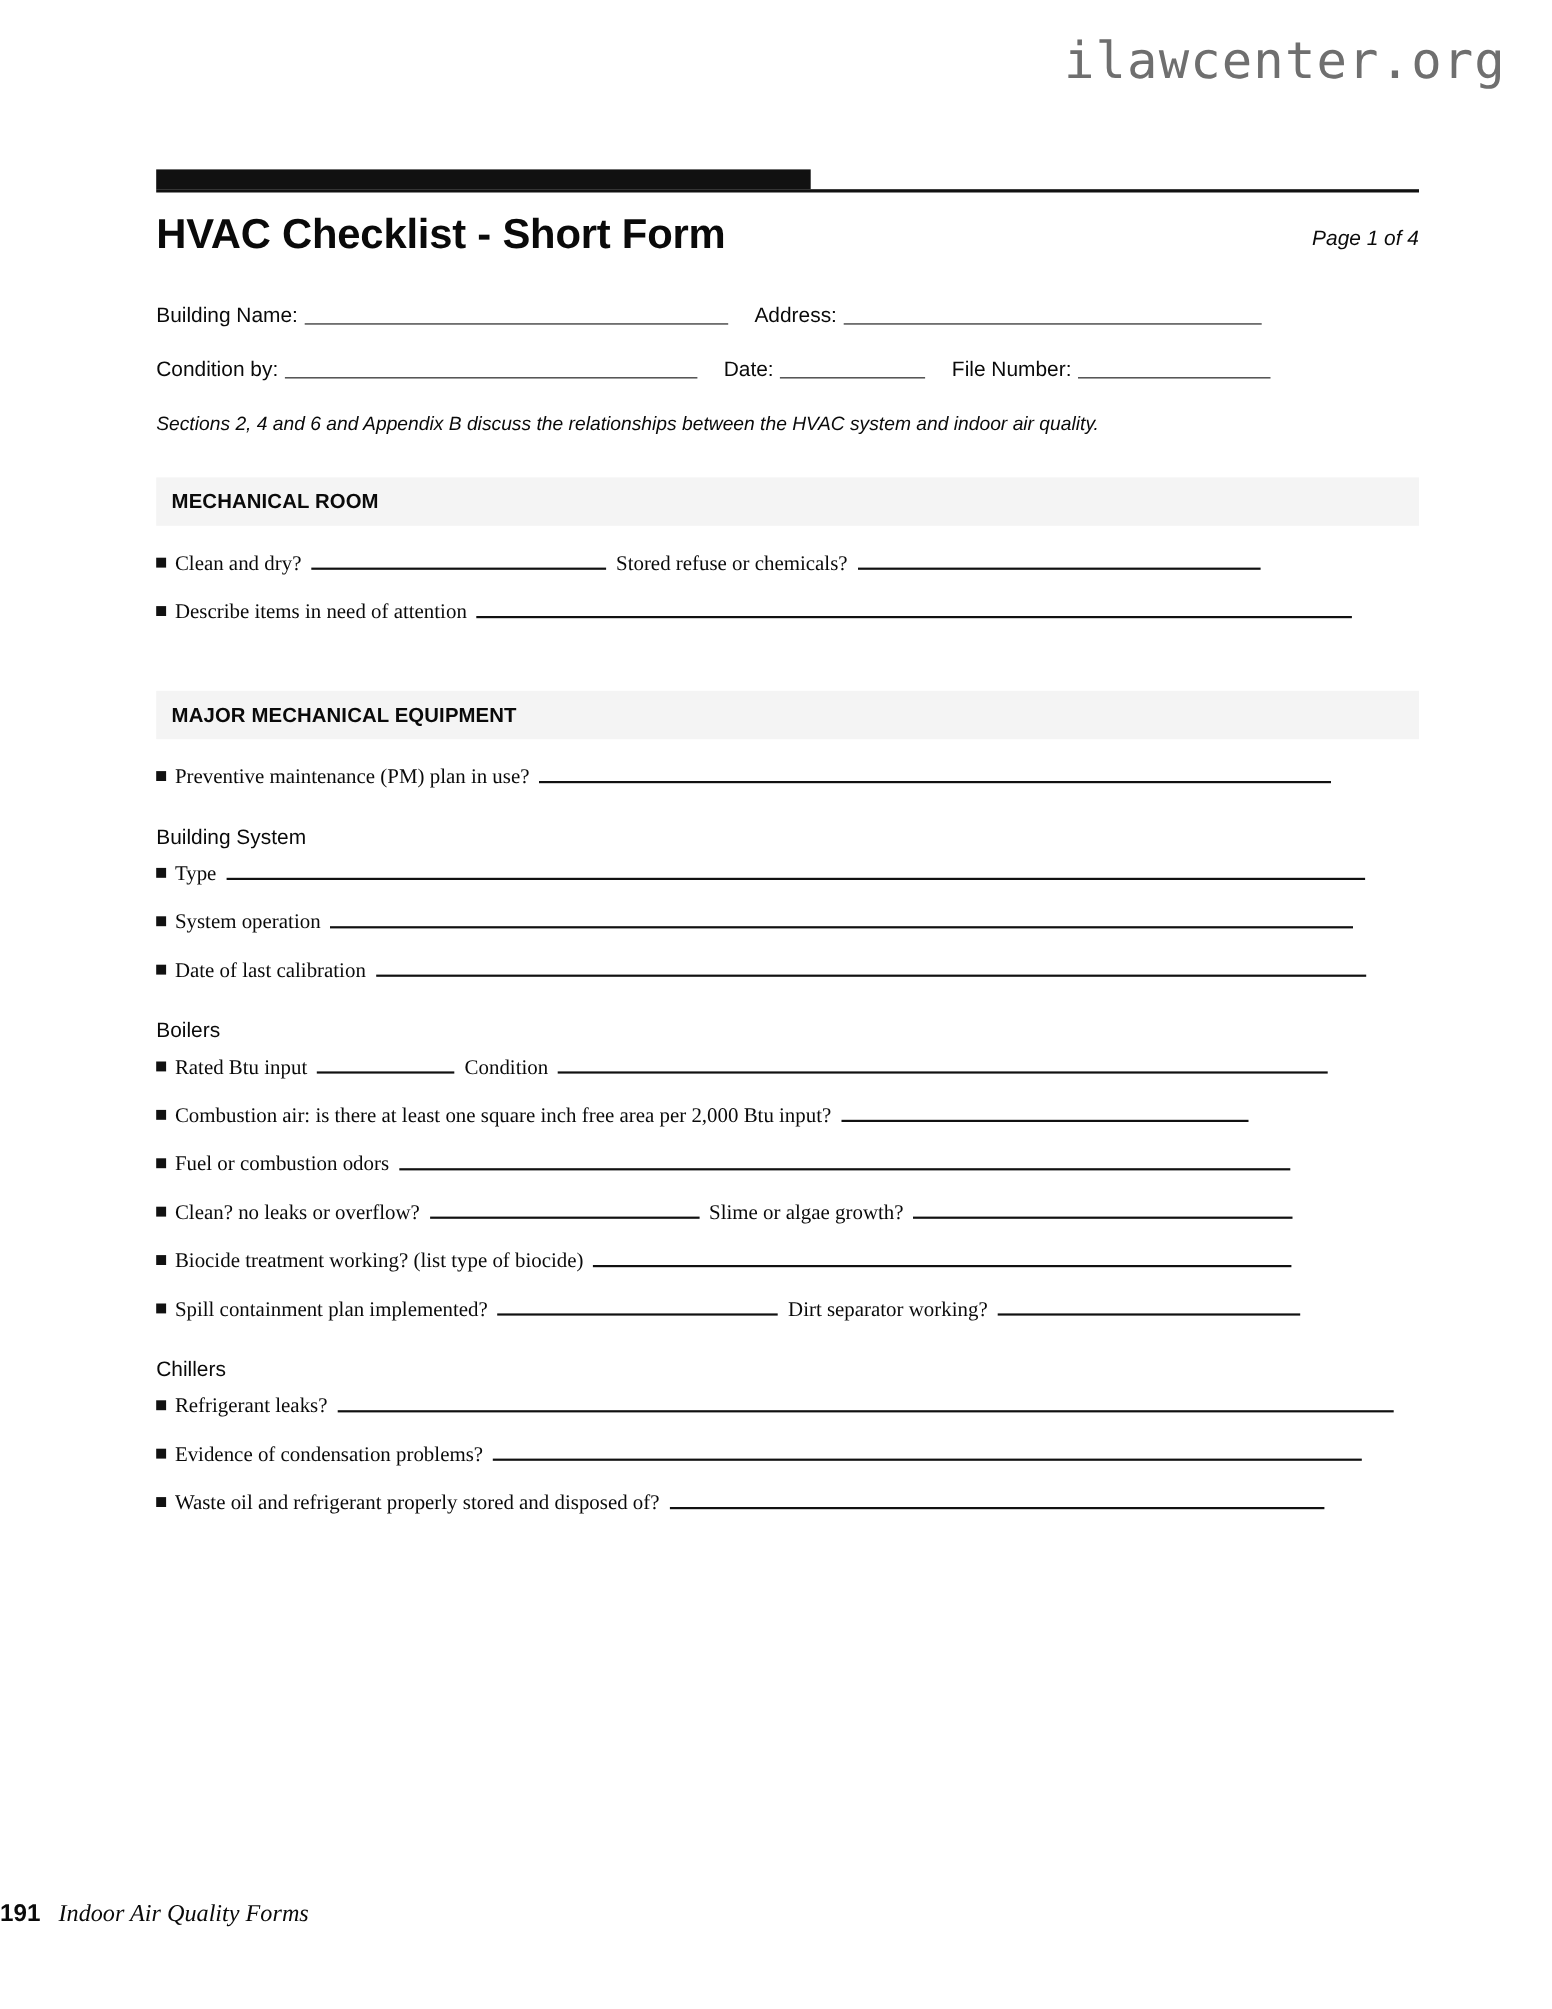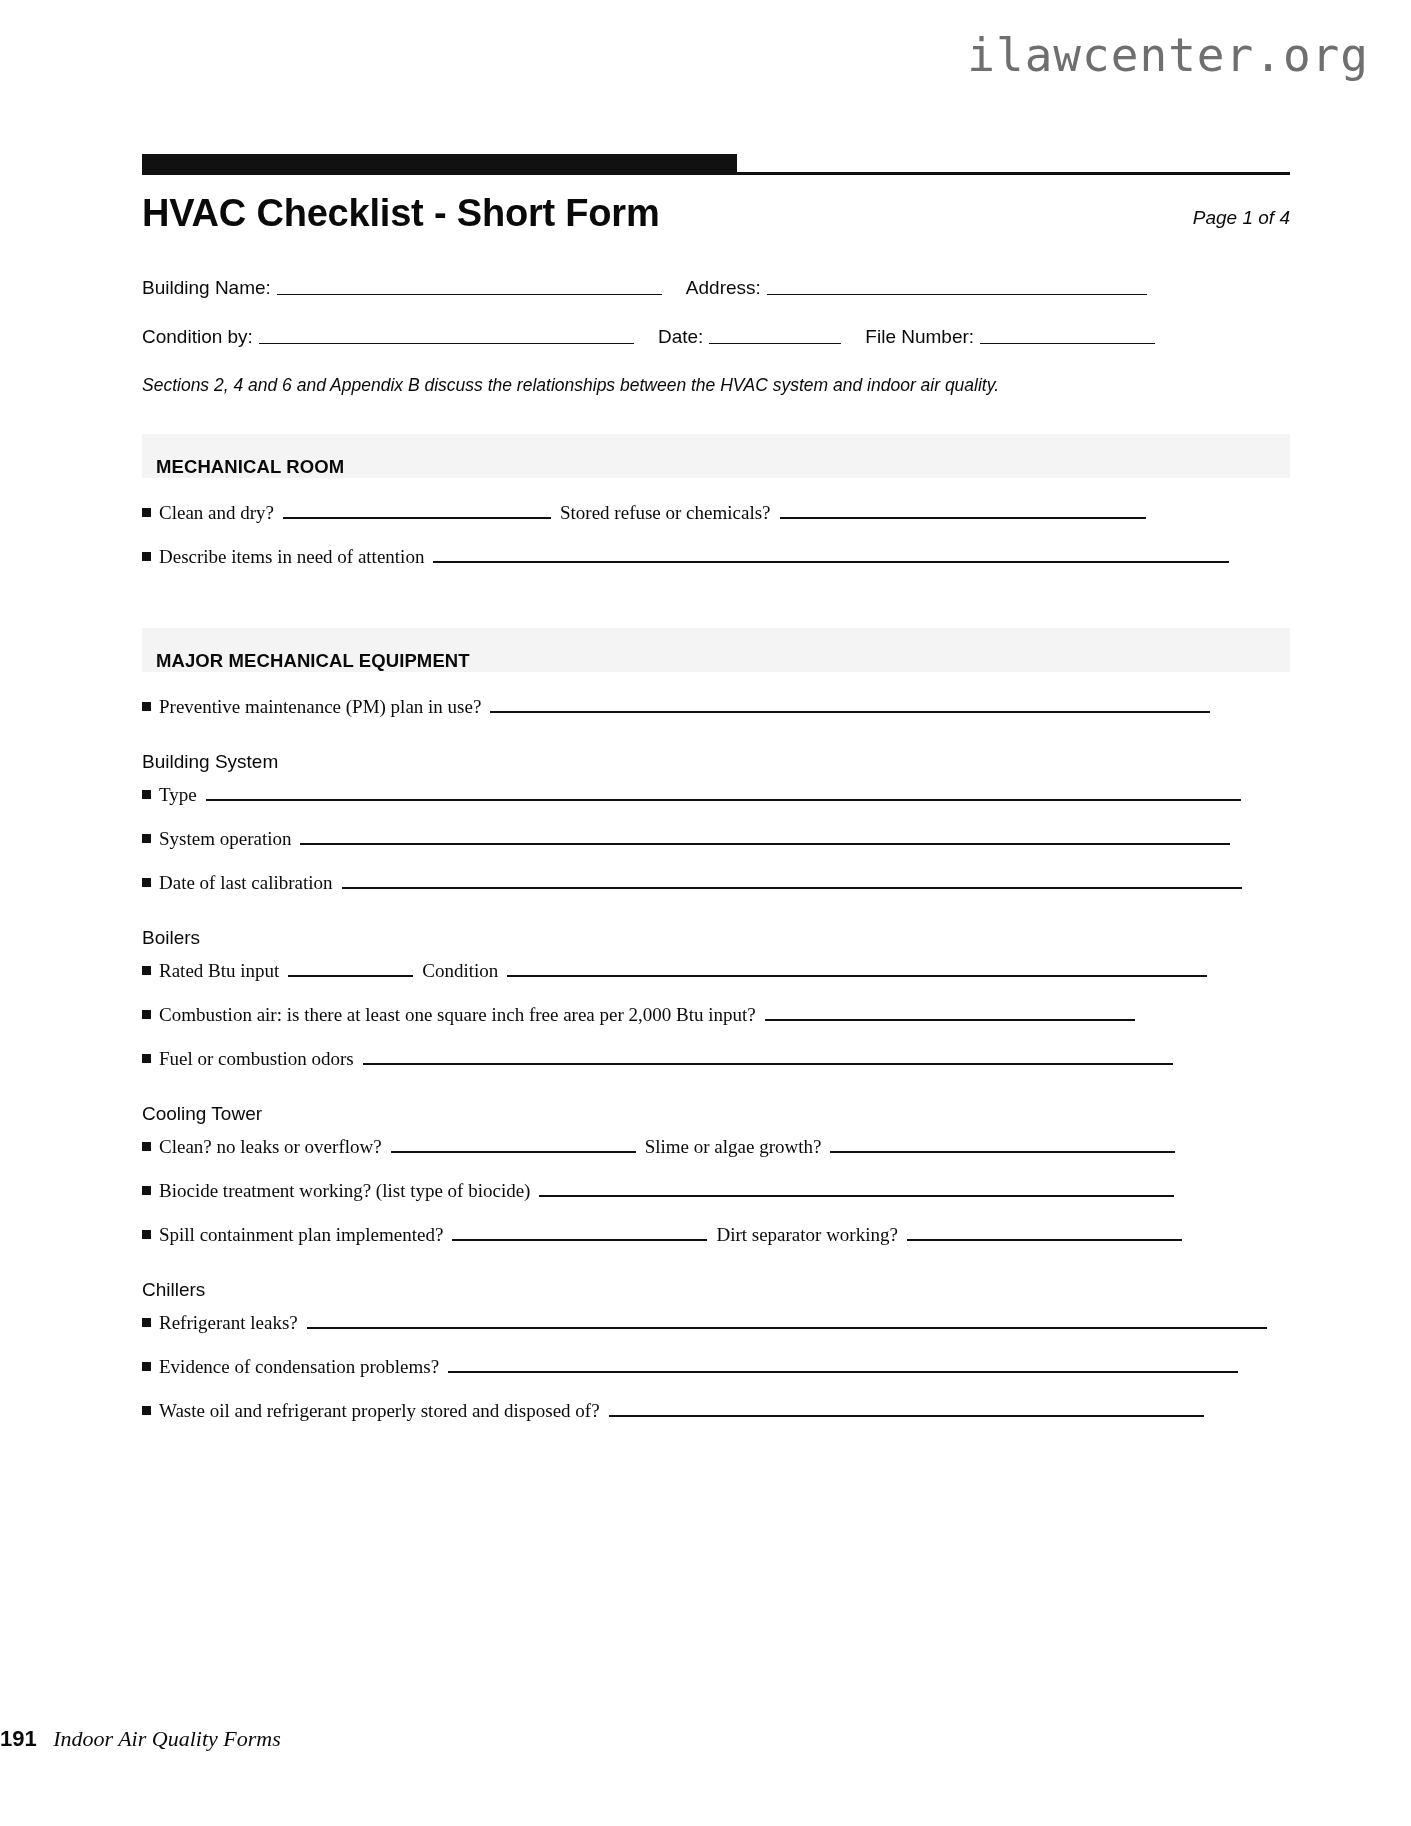--- a/index.html
+++ b/index.html
@@ -103,21 +103,21 @@
     font-style: italic;
     margin-top: 11px;
     margin-bottom: 0;
   }
 
   
   .section-band {
     background: #f4f4f4;
     height: 44px;
     display: flex;
-    align-items: flex-end;
+    align-items: center;
     padding-left: 14px;
     margin-top: 38px;
     margin-bottom: 24px;
   }
   .section-band .section-title {
     font-size: 18.5px;
     font-weight: bold;
     letter-spacing: 0.1px;
   }
 
@@ -268,21 +268,20 @@
         <div class="item">
           <span class="bullet"></span>
           <span class="item-text">Combustion air: is there at least one square inch free area per 2,000 Btu input?</span>
           <span class="rule" style="width: 370px;"></span>
         </div>
         <div class="item">
           <span class="bullet"></span>
           <span class="item-text">Fuel or combustion odors</span>
           <span class="rule" style="width: 810px;"></span>
         </div>
-        <div class="subhead">Cooling Tower</div>
         <div class="item">
           <span class="bullet"></span>
           <span class="item-text">Clean?  no leaks or overflow?</span>
           <span class="rule" style="width: 245px;"></span>
           <span class="item-text">Slime or algae growth?</span>
           <span class="rule" style="width: 345px;"></span>
         </div>
         <div class="item">
           <span class="bullet"></span>
           <span class="item-text">Biocide treatment working?  (list type of biocide)</span>

